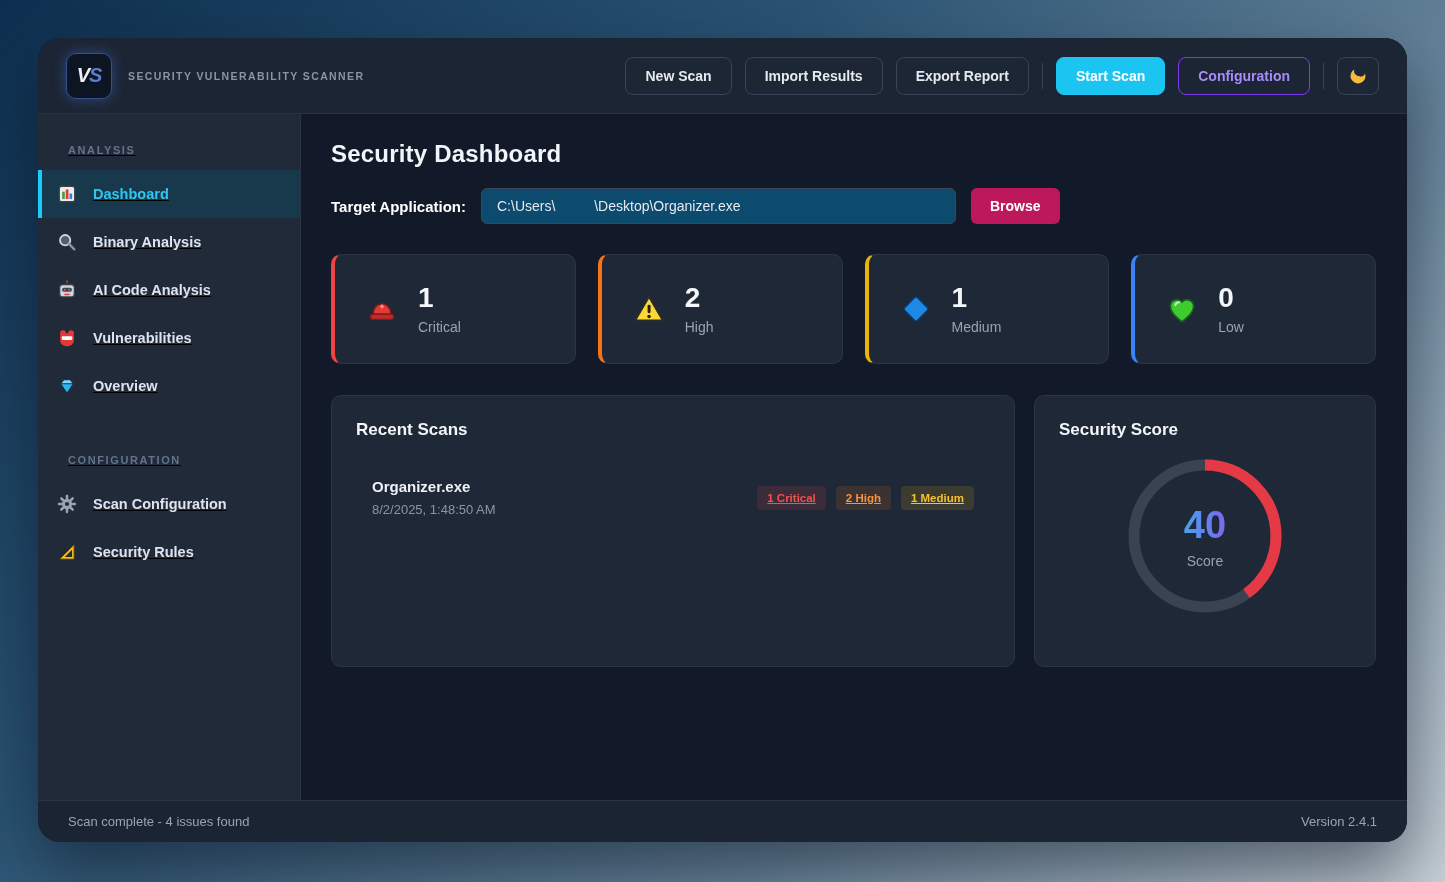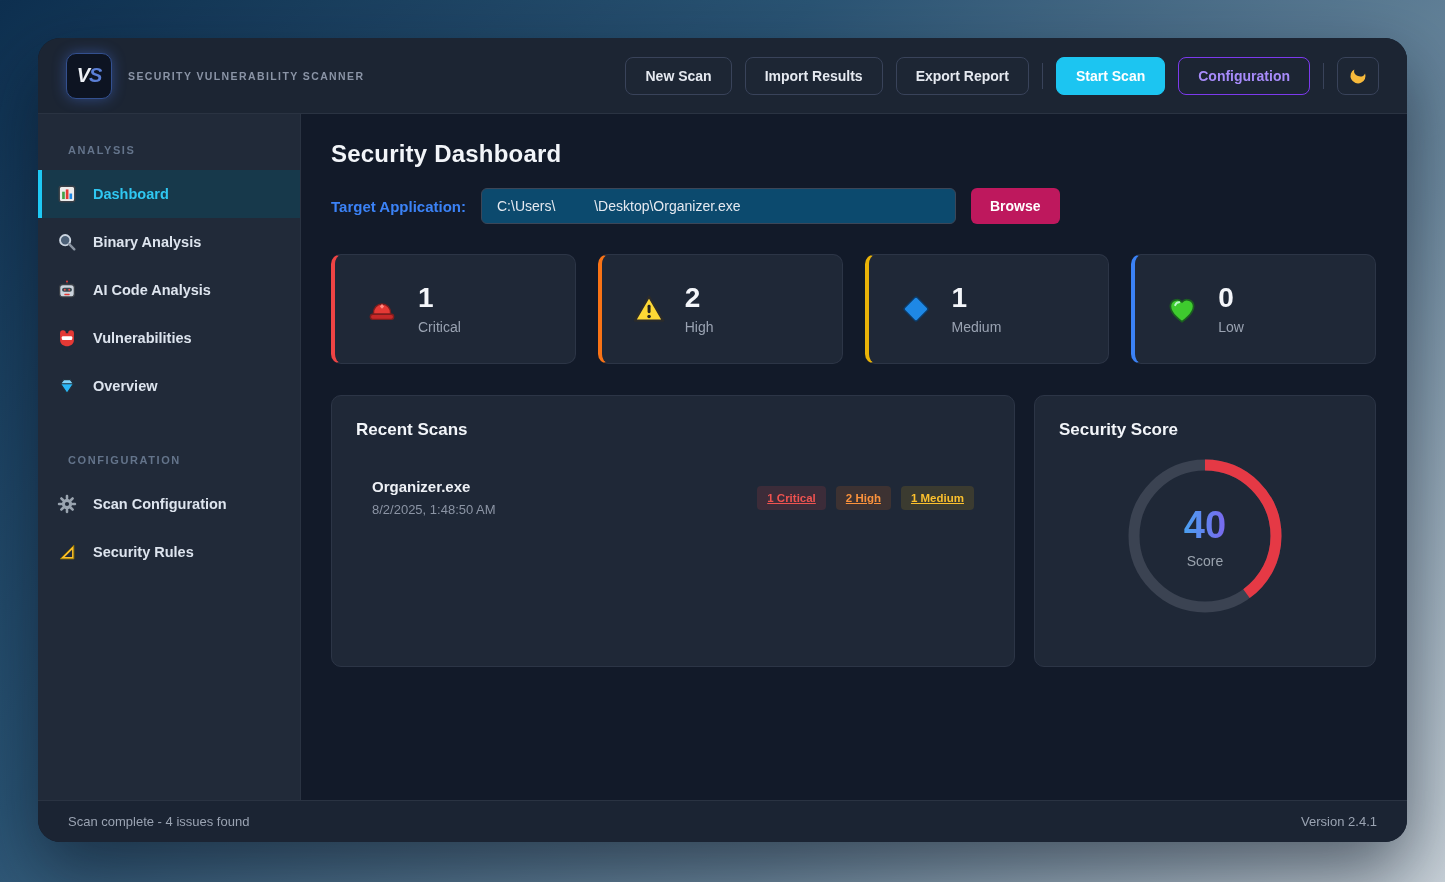--- a/index.html
+++ b/index.html
@@ -47,21 +47,21 @@
   .hdr-divider { width: 1px; height: 26px; background: #39435a; }
   .icon-btn {
     width: 42px; height: 38px; border-radius: 8px; background: #1d2634;
     border: 1px solid #39435a; display: flex; align-items: center; justify-content: center;
     cursor: pointer;
   }
   
   .app-body { flex: 1; display: flex; min-height: 0; }
   .sidebar {
     width: 263px; flex: 0 0 263px; background: #212a39;
-    border-right: 1px solid #2a3342; padding-top: 8px;
+    border-right: 1px solid #2a3342; padding-top: 8px; text-decoration: underline;
   }
   .side-section-label {
     padding: 22px 30px 14px; font-size: 11px; font-weight: 700;
     letter-spacing: 1.6px; color: #64748b;
   }
   .side-item {
     height: 48px; display: flex; align-items: center; gap: 15px;
     padding-left: 14px; border-left: 4px solid transparent;
     color: #dde4ee; font-size: 14.5px; font-weight: 700; cursor: pointer;
   }
@@ -69,21 +69,21 @@
     background: #17394b; border-left-color: #1ec9f5; color: #2fc7f2;
   }
   .side-icon { width: 22px; height: 22px; flex: 0 0 22px; display: flex; }
   .side-icon svg { width: 22px; height: 22px; }
   .main {
     flex: 1; background: #121a29; padding: 26px 31px 0 30px; min-width: 0;
   }
   .page-title { color: #f2f5f9; font-size: 24px; font-weight: 800; letter-spacing: .2px; }
   
   .target-row { display: flex; align-items: center; gap: 15px; margin-top: 20px; }
-  .target-label { color: #3b82f6; font-size: 15px; font-weight: 700; }
+  .target-label { color: #ffffff; font-size: 15px; font-weight: 700; }
   .path-input {
     width: 475px; height: 36px; background: #0c4a6e; border: 1px solid #3c4657;
     border-radius: 6px; color: #e5e9f0; font-family: inherit; font-size: 14px;
     padding: 0 15px; outline: none;
   }
   .browse-btn {
     height: 36px; padding: 0 19px; background: #be185d; color: #fff;
     border: none; border-radius: 6px; font-family: inherit; font-size: 14px;
     font-weight: 700; cursor: pointer;
   }

